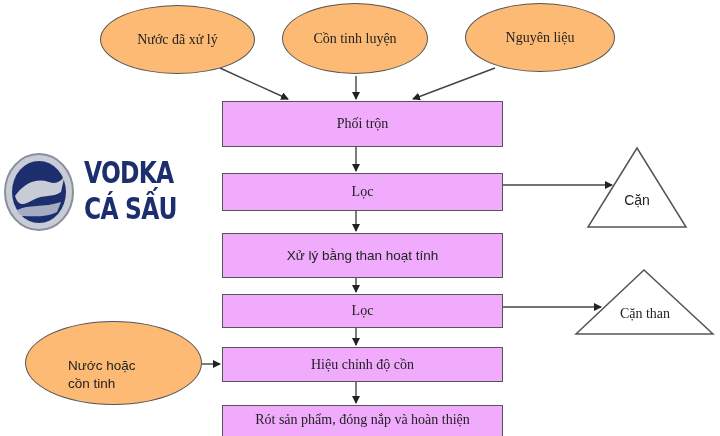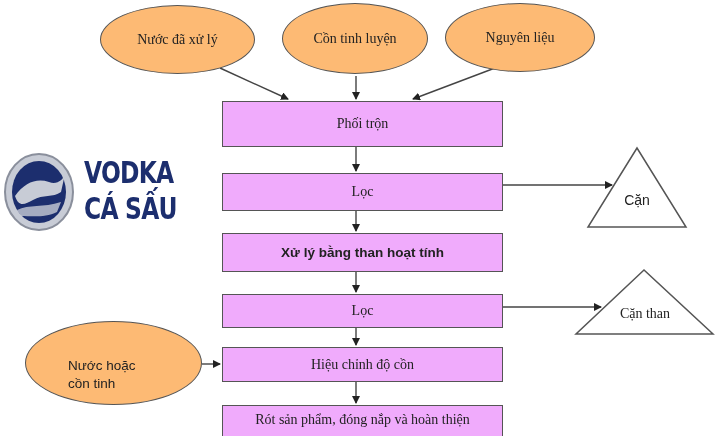--- a/index.html
+++ b/index.html
@@ -37,34 +37,34 @@
   <polygon points="637,148 588,227 686,227" fill="#fff" stroke="#555" stroke-width="1.5"></polygon>
   <polygon points="644,270 576,334 713,334" fill="#fff" stroke="#555" stroke-width="1.5"></polygon>
 </svg>
 
 <div class="ellipse" style="left:100px;top:5px;width:155px;height:69px;">
   <span>Nước đã xử lý</span>
 </div>
 <div class="ellipse" style="left:282px;top:3px;width:146px;height:71px;text-align:right;">
   <span>Cồn tinh luyện</span>
 </div>
-<div class="ellipse" style="left:445px;top:3px;width:150px;height:69px;">
+<div class="ellipse" style="left:465px;top:3px;width:150px;height:69px;">
   <span>Nguyên liệu</span>
 </div>
 <div class="ellipse sans" style="left:25px;top:321px;width:177px;height:84px;justify-content:flex-start;padding-left:42px;text-align:left;">
   <span style="display:block;width:80px;line-height:18px;margin-top:23px;">Nước hoặc cồn tinh</span>
 </div>
 
 <div class="box" style="top:101px;height:46px;">
   <span>Phối trộn</span>
 </div>
 <div class="box" style="top:173px;height:38px;">
   <span>Lọc</span>
 </div>
-<div class="box sans" style="top:233px;height:39px;font-weight:bold;">
+<div class="box sans" style="top:233px;height:45px;">
   <span>Xử lý bằng than hoạt tính</span>
 </div>
 <div class="box" style="top:294px;height:34px;">
   <span>Lọc</span>
 </div>
 <div class="box" style="top:347px;height:35px;">
   <span>Hiệu chỉnh độ cồn</span>
 </div>
 <div class="box" style="top:405px;height:40px;align-items:flex-start;padding-top:6px;">
   <span>Rót sản phẩm, đóng nắp và hoàn thiện</span>

